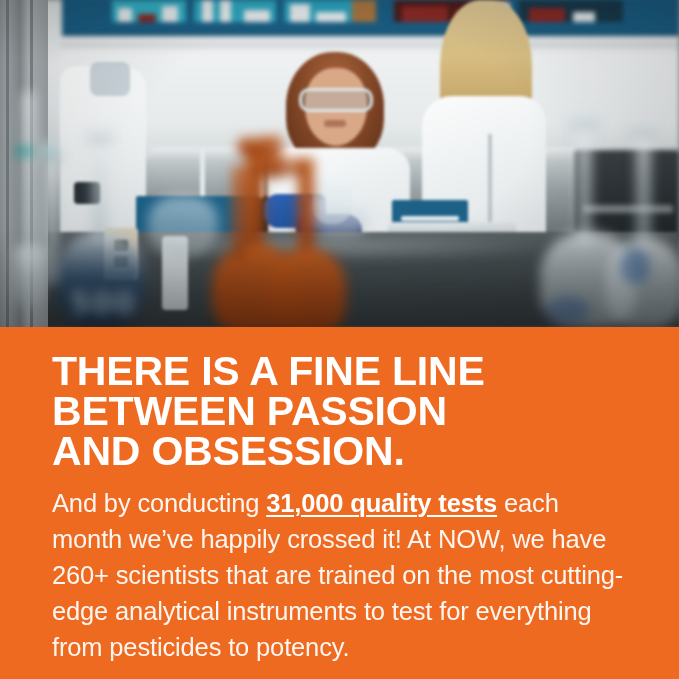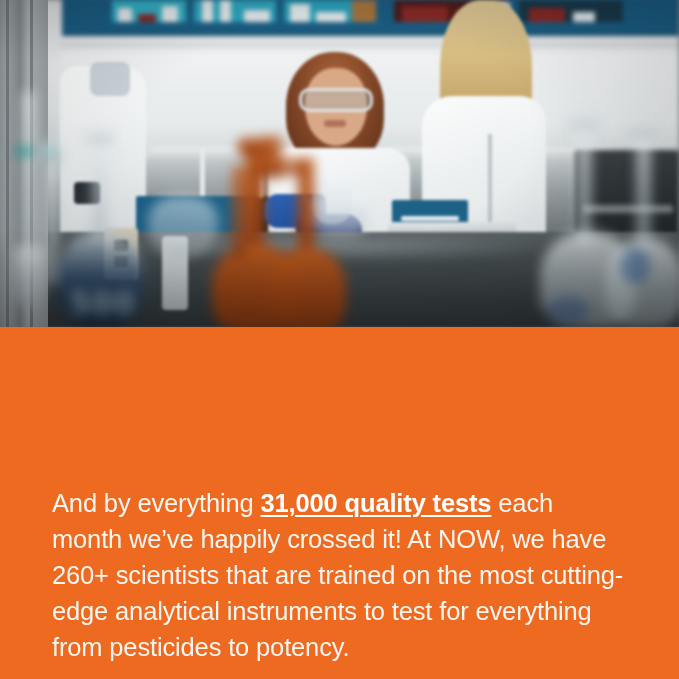--- a/index.html
+++ b/index.html
@@ -415,19 +415,22 @@
       <div class="fg flask-clear" style="left:314px;top:196px;width:54px;height:40px;border-radius:6px 6px 16px 16px;"></div>
 
       <div class="fg flask-clear" style="left:148px;top:196px;width:70px;height:62px;border-radius:40% 40% 50% 50%;opacity:.75;"></div>
     </div>
 
     <div class="vignette"></div>
   </div>
 
   <div id="panel">
 
+    <h1 id="headline">THERE IS A FINE LINE
+BETWEEN PASSION
+AND OBSESSION.</h1>
 
     <p id="body-copy">
-      <span>And by everything </span><span class="hl">31,000 quality tests</span><span> each month we’ve happily crossed it! At NOW, we have 260+ scientists that are trained on the most cutting-edge analytical instruments to test for everything from pesticides to potency.</span>
+      <span>And by conducting </span><span class="hl">31,000 quality tests</span><span> each month we’ve happily crossed it! At NOW, we have 260+ scientists that are trained on the most cutting-edge analytical instruments to test for everything from pesticides to potency.</span>
     </p>
 
   </div>
 </div>
 
 </body></html>

